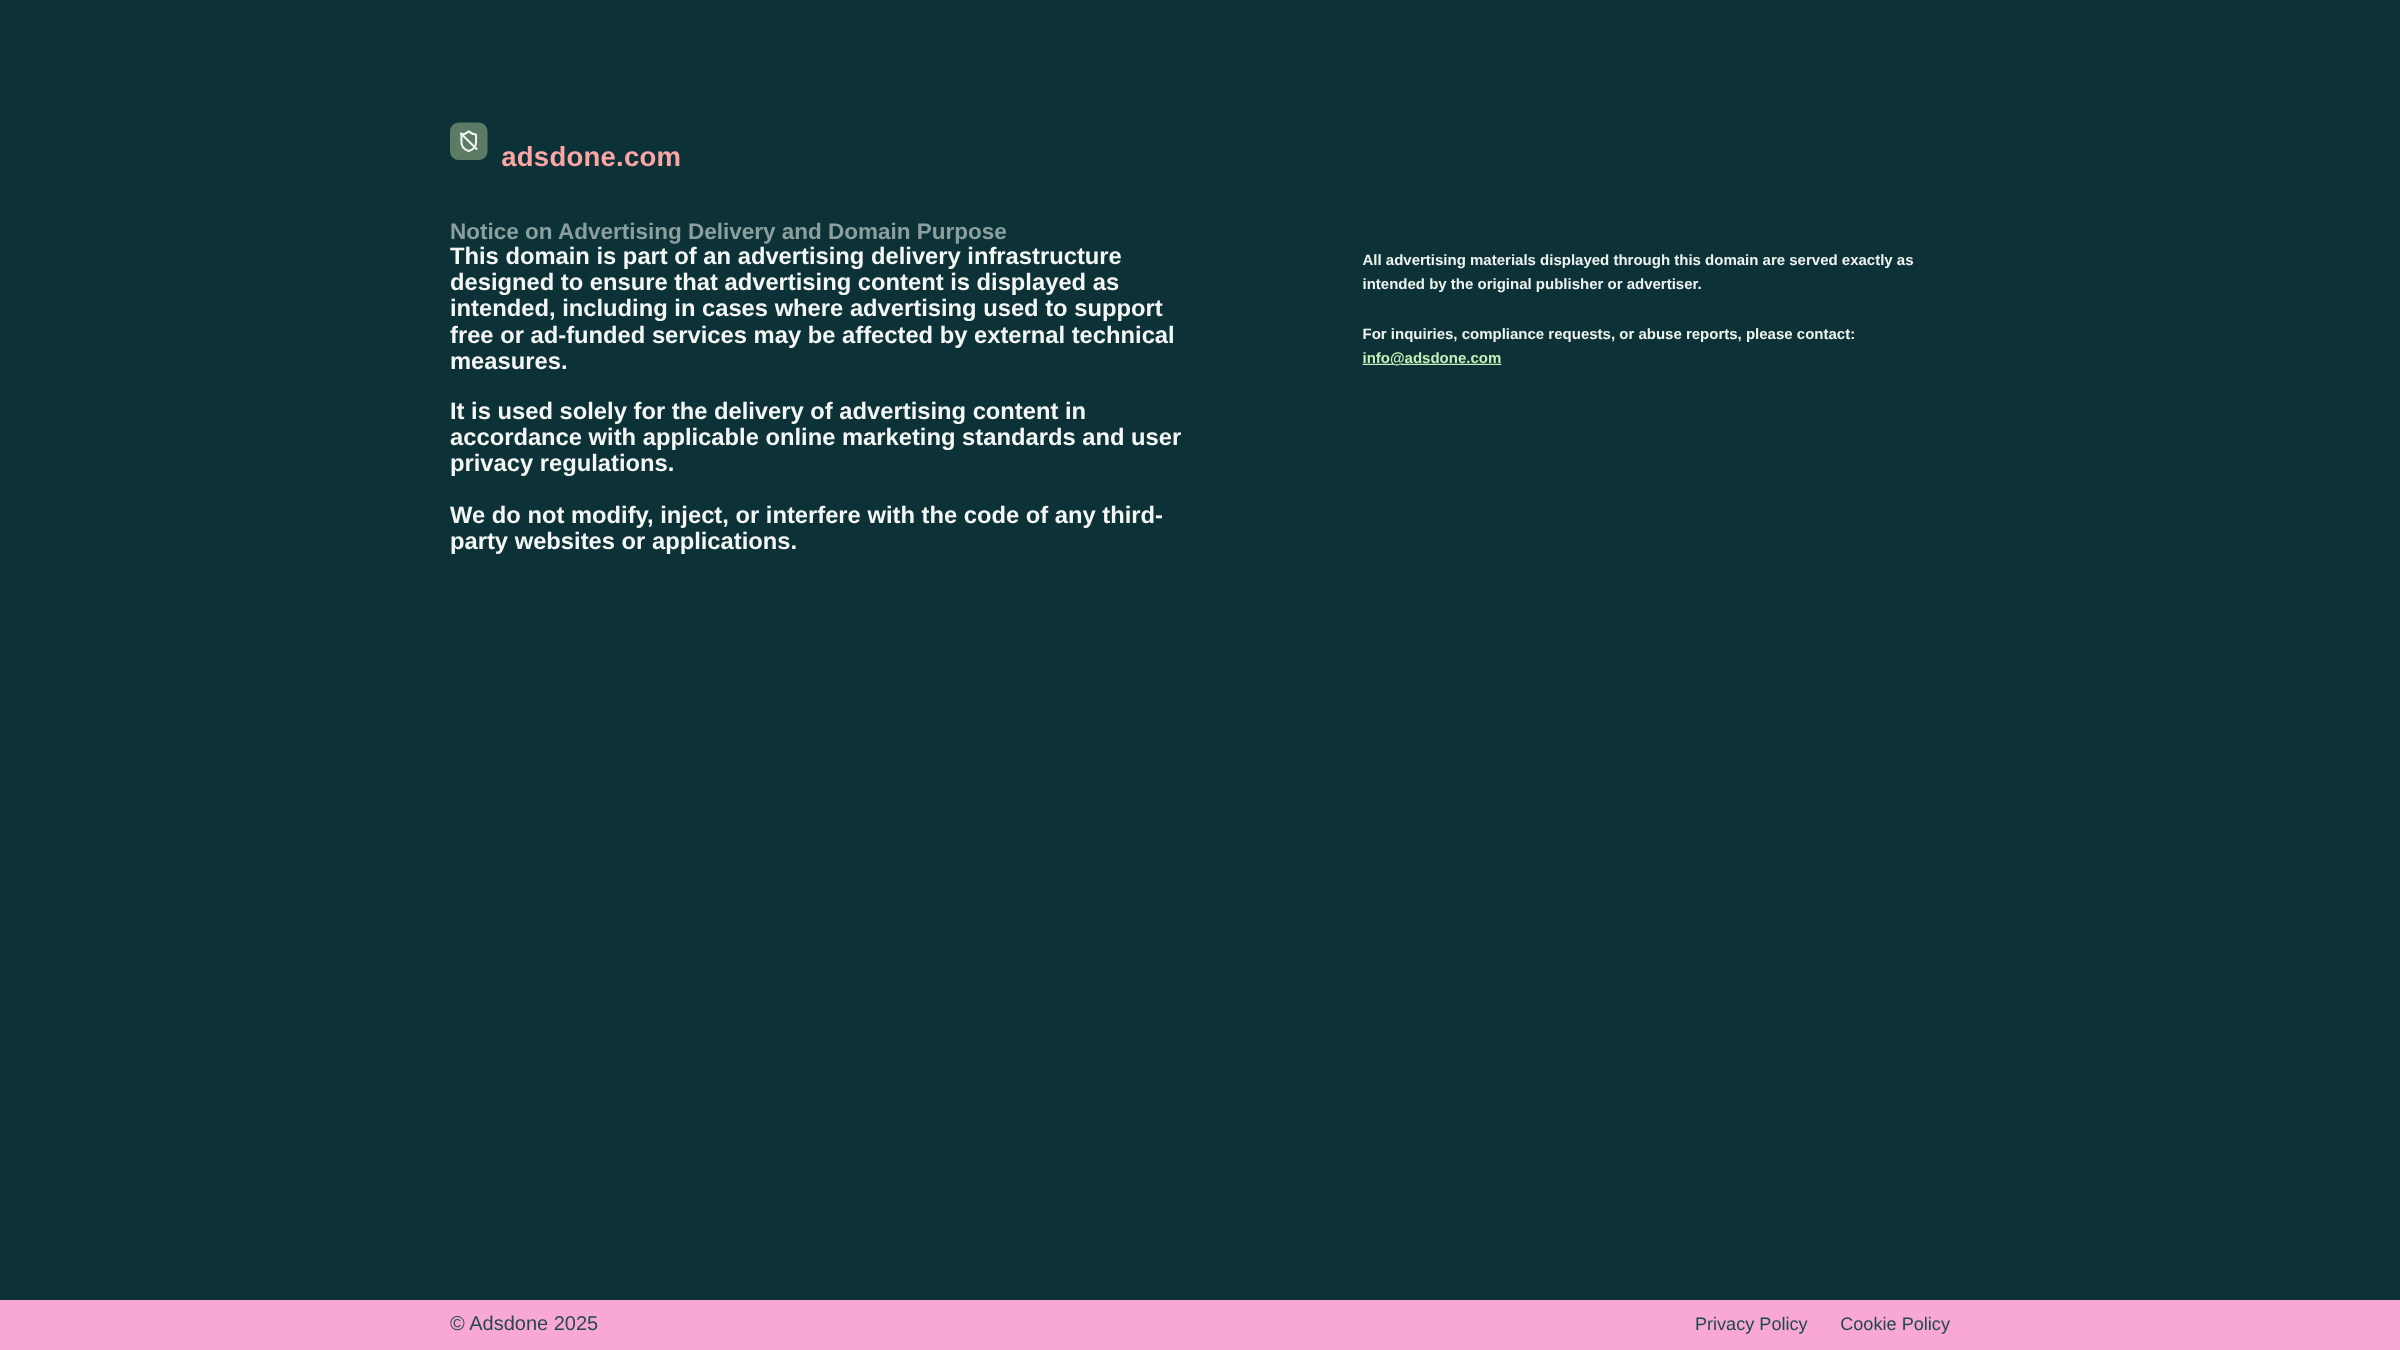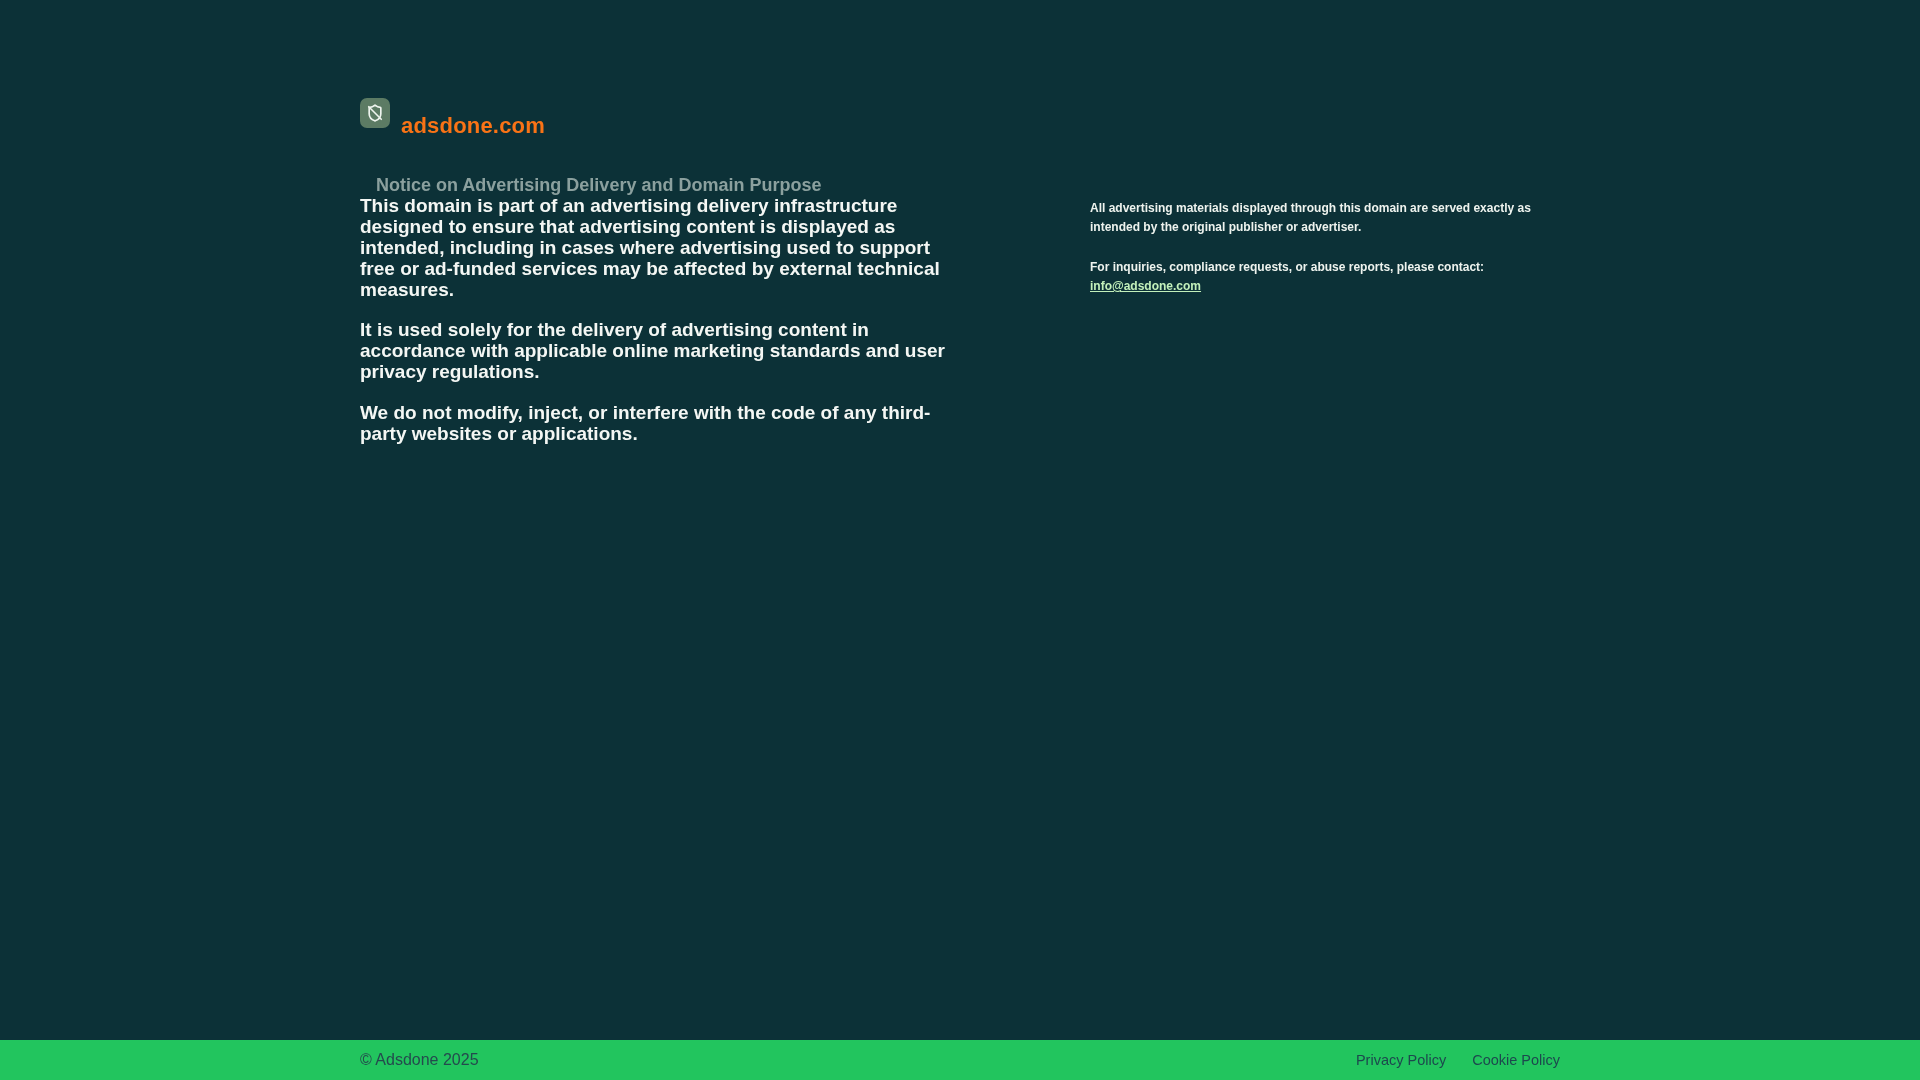--- a/index.html
+++ b/index.html
@@ -28,29 +28,29 @@
     height: 30px;
     border-radius: 7px;
     background: #5c7b64;
     display: flex;
     align-items: center;
     justify-content: center;
     flex: 0 0 auto;
   }
   .brand-icon svg { display: block; }
   .brand-title {
-    color: #f97316;
+    color: #fca5a5;
     font-size: 22px;
     font-weight: bold;
     letter-spacing: 0.2px;
     margin-top: 26px;
   }
   
   .notice-heading {
-    margin: 36px 0 0 16px;
+    margin: 36px 0 0 0;
     font-size: 18px;
     font-weight: bold;
     color: #8ba09e;
   }
   
   .columns {
     display: flex;
     justify-content: space-between;
   }
   .col-left { width: 600px; }
@@ -70,21 +70,21 @@
     line-height: 1.56;
   }
   .email-link {
     color: #c3f1bb;
     font-weight: bold;
     text-decoration: underline;
     text-align: right;
   }
   
   .footer {
-    background: #22c55e;
+    background: #f9a8d4;
     height: 40px;
     width: 100%;
   }
   .footer-inner {
     width: 1200px;
     height: 100%;
     margin: 0 auto;
     display: flex;
     align-items: center;
     justify-content: space-between;

